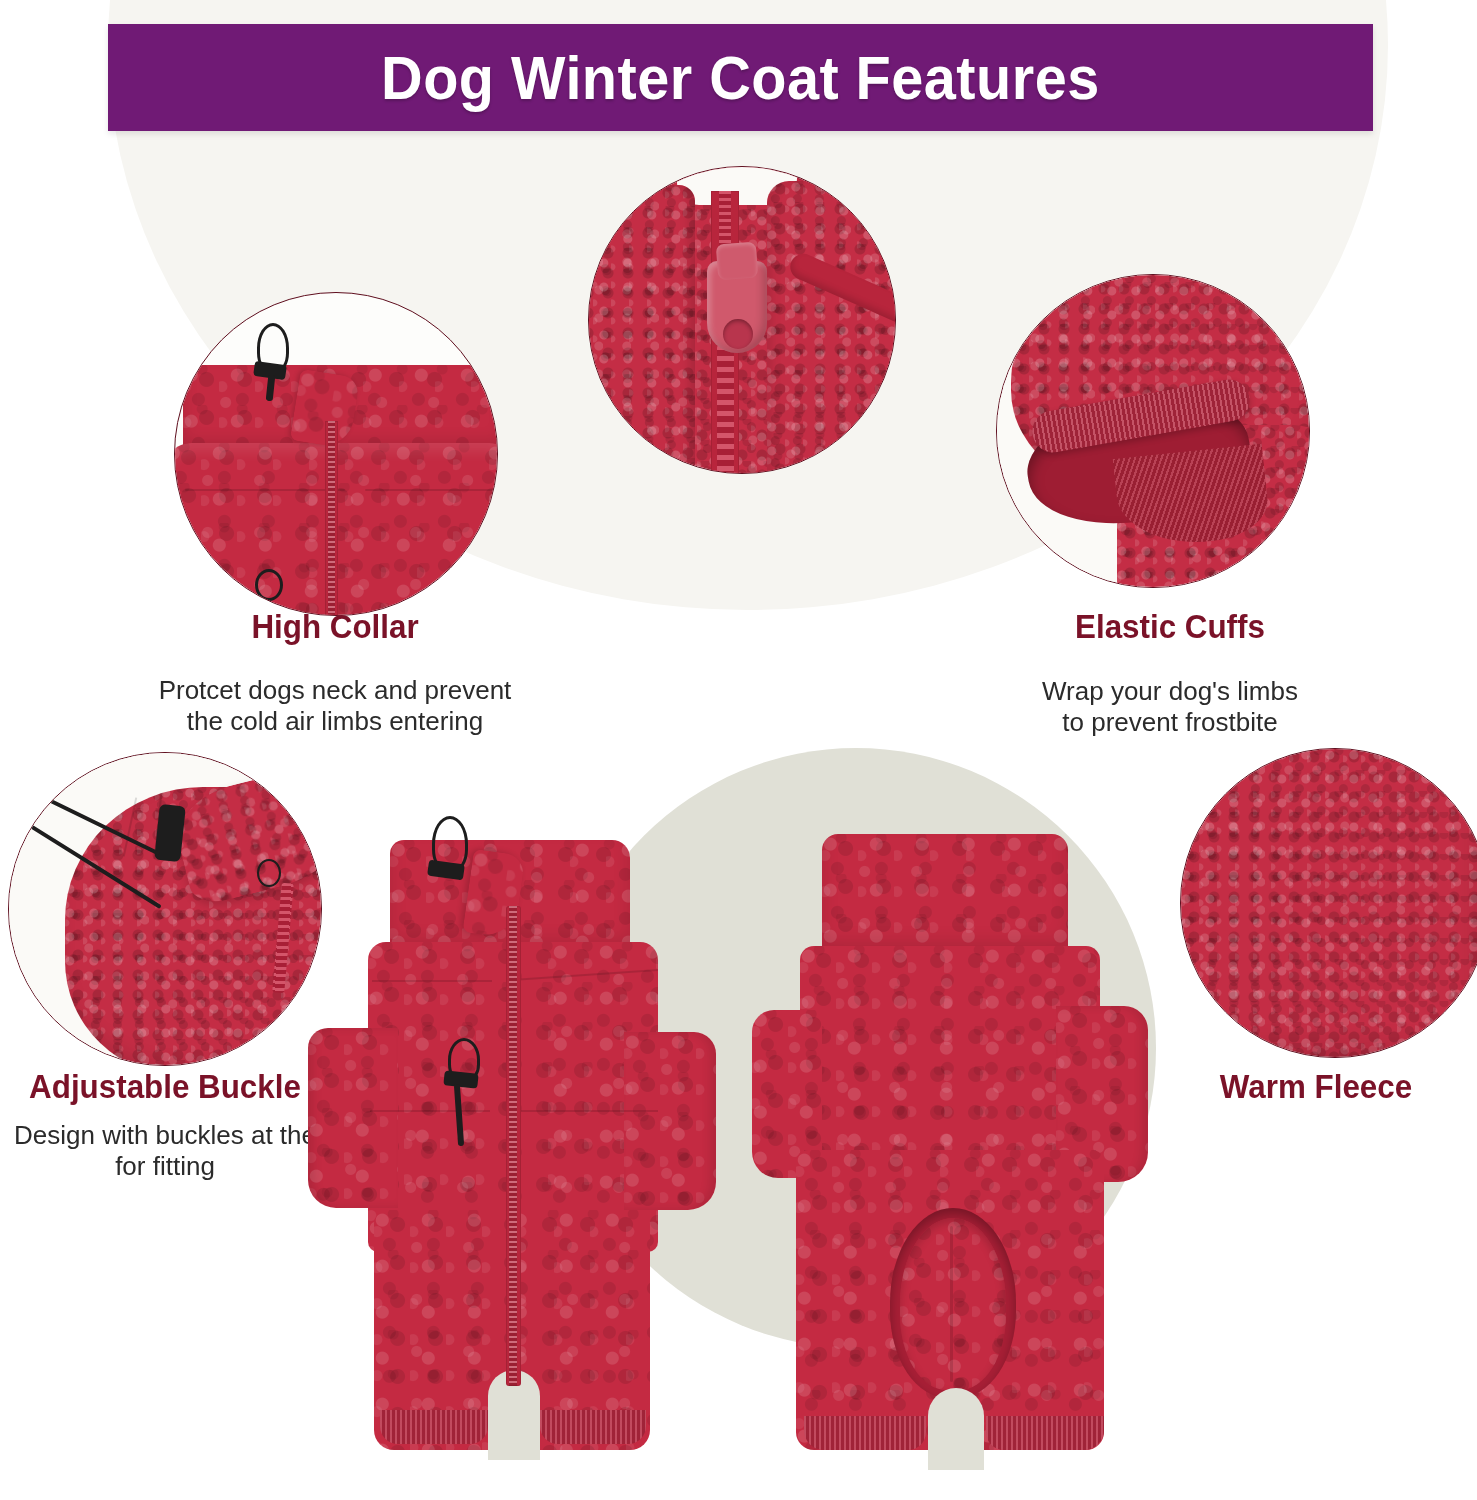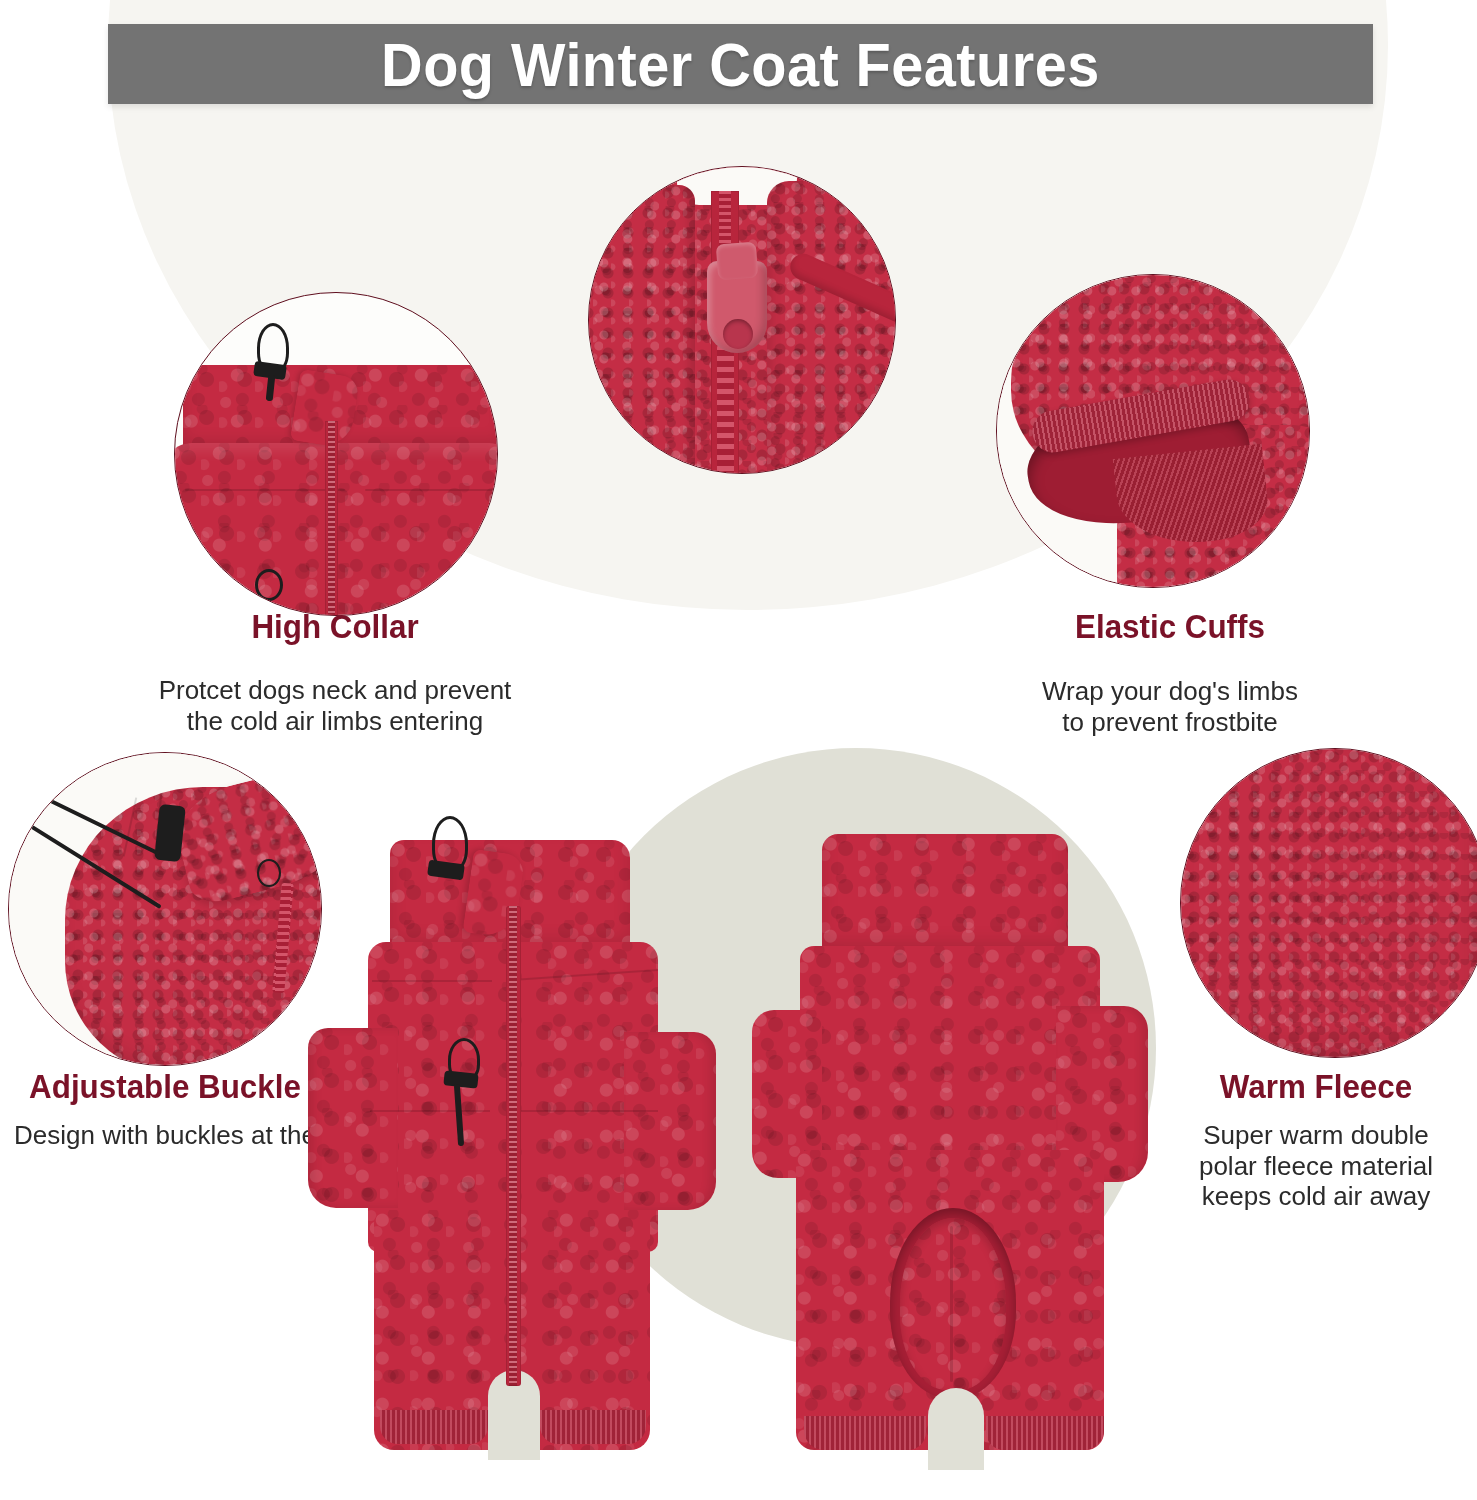--- a/index.html
+++ b/index.html
@@ -17,22 +17,22 @@
     position:absolute;left:108px;top:-520px;width:1280px;height:1130px;
     background:#f6f5f1;border-radius:50%;
   }
   .bg-circle-main{
     position:absolute;left:556px;top:748px;width:600px;height:600px;
     background:#e0e0d6;border-radius:50%;
   }
 
   
   .title-bar{
-    position:absolute;left:108px;top:24px;width:1265px;height:80px;
-    background:#737373;
+    position:absolute;left:108px;top:24px;width:1265px;height:107px;
+    background:#701a75;
     display:flex;align-items:center;justify-content:center;
     box-shadow:0 3px 6px rgba(0,0,0,.10);
   }
   .title-bar .title-text{
     color:#ffffff;font-size:62px;font-weight:700;letter-spacing:.5px;
     font-family:"Liberation Sans","DejaVu Sans",sans-serif;
     transform:scaleX(.93);transform-origin:center;white-space:nowrap;
     text-shadow:0 2px 3px rgba(0,0,0,.22);
   }
 
@@ -232,33 +232,29 @@
       <div class="part" style="left:4px;top:110px;width:160px;height:3.5px;background:#1d1d1d;
            transform:rotate(32deg);border-radius:2px;"></div>
 
       <div class="toggle-cord" style="left:248px;top:106px;width:20px;height:24px;border-width:2.5px;"></div>
     </div>
   </div>
   <div class="block" style="left:0px;top:1068px;width:330px;">
     <div class="feature-title">Adjustable Buckle</div>
     <div class="feature-desc" style="margin-top:14px;">
       <div>Design with buckles at the</div>
+      <div>for fitting</div>
     </div>
   </div>
 
   <div class="photo-circle" style="left:1180px;top:748px;width:308px;height:308px;">
     <div class="photo-inner sherpa" style="box-shadow:inset -10px -10px 26px rgba(0,0,0,.13);"></div>
   </div>
   <div class="block" style="left:1155px;top:1068px;width:322px;">
     <div class="feature-title">Warm Fleece</div>
-    <div class="feature-desc" style="margin-top:14px;">
-      <div>Super warm double</div>
-      <div>polar fleece material</div>
-      <div>keeps cold air away</div>
-    </div>
   </div>
 
   <div class="block" style="left:300px;top:810px;width:420px;height:660px;">
 
     <div class="part fleece" style="left:90px;top:30px;width:240px;height:112px;
          border-radius:14px 18px 4px 4px;box-shadow:inset 0 -12px 18px rgba(0,0,0,.12);"></div>
 
     <div class="part fleece" style="left:168px;top:42px;width:52px;height:84px;
          border-radius:8px 20px 34px 8px;transform:rotate(8deg);
          box-shadow:-3px 0 6px rgba(0,0,0,.18);"></div>

